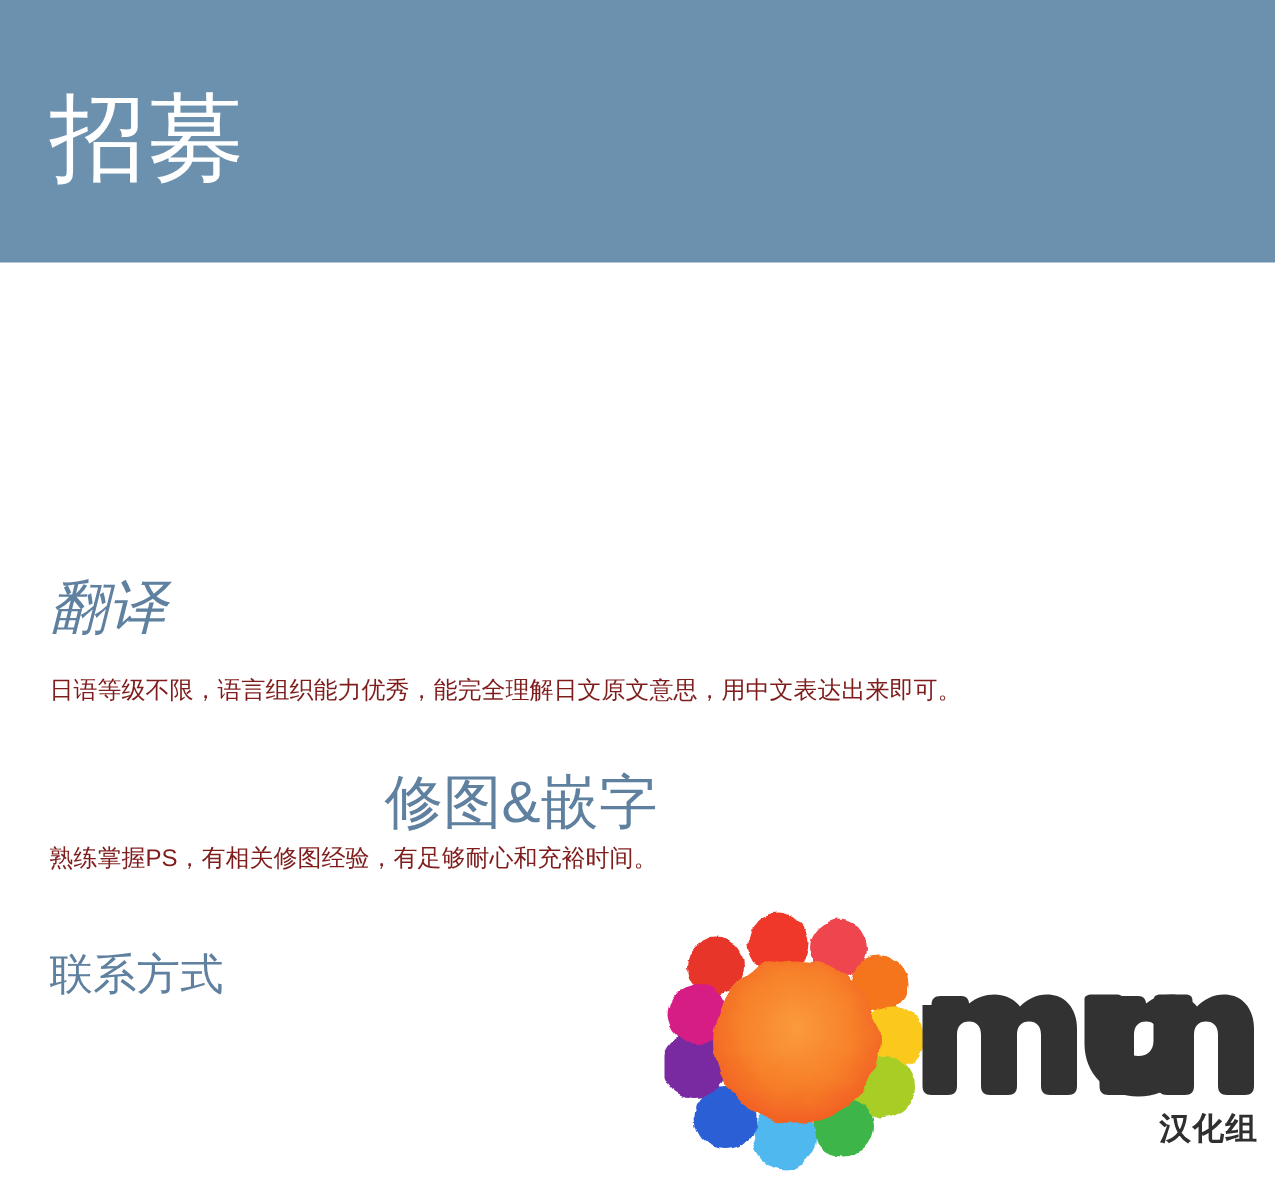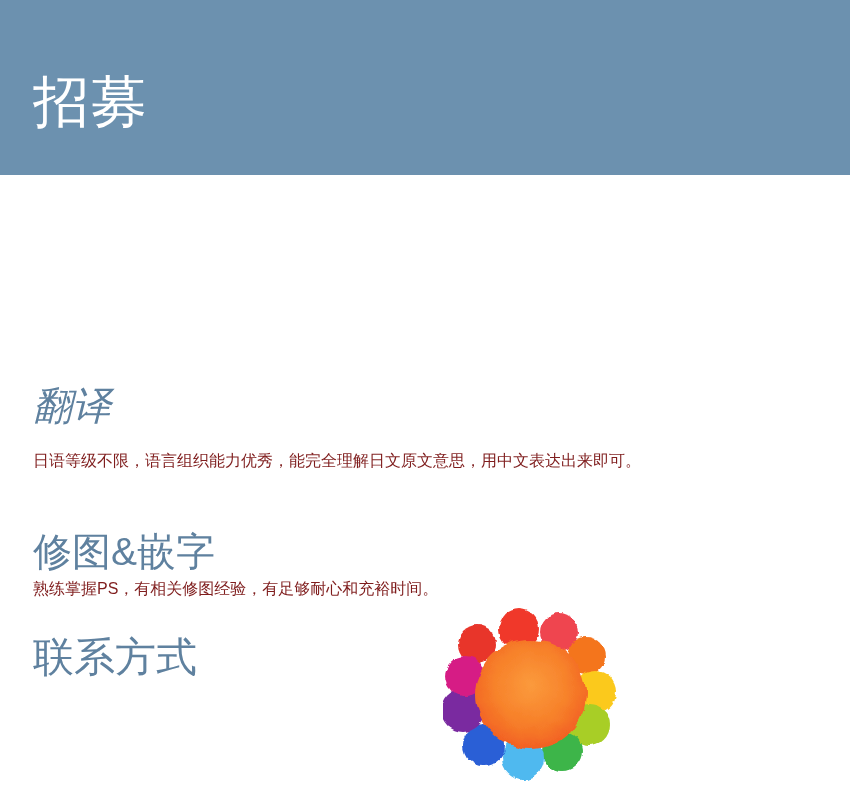--- a/index.html
+++ b/index.html
@@ -18,54 +18,54 @@
   
   .header-band {
     width: 850px;
     height: 175px;
     background: #6c91af;
     position: relative;
   }
   .header-title {
     position: absolute;
     left: 33px;
-    top: 54px;
-    font-size: 56px;
+    top: 44px;
+    font-size: 64px;
     line-height: 96px;
     color: #ffffff;
     font-weight: 300;
     letter-spacing: 2px;
     white-space: nowrap;
     text-align: center;
   }
 
   
   .content {
     position: relative;
     padding: 0 0 0 33px;
   }
 
   .section {
     position: absolute;
     left: 33px;
   }
   .section-translate { top: 208px; }
-  .section-retouch   { top: 354px; }
+  .section-retouch   { top: 338px; text-align: right; }
   .section-contact   { top: 458px; }
 
   .section-heading {
     color: #5f819f;
     font-weight: 400;
     line-height: 1.18;
     white-space: nowrap;
     margin: 0;
   }
   .section-translate .section-heading { font-size: 39px; font-style: italic; }
   .section-retouch   .section-heading { font-size: 39px; }
-  .section-contact   .section-heading { font-size: 41px; }
+  .section-contact   .section-heading { font-size: 29px; }
 
   .section-body {
     color: #7f1d1d;
     font-size: 16px;
     line-height: 25px;
     white-space: nowrap;
     margin: 0;
   }
   .section-translate .section-body { margin-top: 19px; }
   .section-retouch   .section-body { margin-top: 1px; }
@@ -173,14 +173,42 @@
         <circle cx="146" cy="119" r="21" fill="#a8ce28"></circle>
         <circle cx="119" cy="145" r="20" fill="#3cb54a"></circle>
         <circle cx="80" cy="152" r="21" fill="#4fb9ef"></circle>
         <circle cx="41" cy="139" r="21" fill="#2c5fd6"></circle>
         <circle cx="20" cy="104" r="22" fill="#7a2ba0"></circle>
         <circle cx="22" cy="70" r="20" fill="#d61f85"></circle>
       </g>
     <circle id="wheel-center" cx="88" cy="88" r="55" fill="url(#centerGrad)" filter="url(#roughBig)"></circle>
   </svg>
 
+  <div class="wordmark">
+    <svg class="wordmark-text" viewBox="0 0 225 78">
+      <g fill="#323232">
+
+        <path d="M4 16 C4 12 6 10 10 10 L24 10 C27 10 29 12 29 15 C34 11 40 9 46 9
+                 C53 9 59 12 63 17 C68 12 74 9 81 9 C93 9 101 18 101 32 L101 70
+                 C101 74 99 76 95 76 L83 76 C79 76 77 74 77 70 L77 36
+                 C77 30 74 27 69 27 C64 27 61 30 61 36 L61 70 C61 74 59 76 55 76
+                 L43 76 C39 76 37 74 37 70 L37 36 C37 30 34 27 29 27
+                 C24 27 21 30 21 36 L21 70 C21 74 19 76 15 76 L4 76
+                 C0 76 -2 74 -2 70 L-2 16 Z" transform="translate(6,0)"></path>
+
+        <path d="M112 12 C112 10 114 9 117 9 L133 9 C136 9 138 10 138 13 L138 40
+                 C138 46 142 50 148 50 C154 50 158 46 158 40 L158 13
+                 C158 10 160 9 163 9 L179 9 C182 9 184 10 184 13 L184 42
+                 C184 62 169 77 148 77 C127 77 112 62 112 42 Z"></path>
+
+        <path d="M4 16 C4 12 6 10 10 10 L24 10 C27 10 29 12 29 15 C34 11 40 9 46 9
+                 C53 9 59 12 63 17 C68 12 74 9 81 9 C93 9 101 18 101 32 L101 70
+                 C101 74 99 76 95 76 L83 76 C79 76 77 74 77 70 L77 36
+                 C77 30 74 27 69 27 C64 27 61 30 61 36 L61 70 C61 74 59 76 55 76
+                 L43 76 C39 76 37 74 37 70 L37 36 C37 30 34 27 29 27
+                 C24 27 21 30 21 36 L21 70 C21 74 19 76 15 76 L4 76
+                 C0 76 -2 74 -2 70 L-2 16 Z" transform="translate(124,0)"></path>
+      </g>
+    </svg>
+    <div class="wordmark-sub">汉化组</div>
+  </div>
 
 </div>
 
 </body></html>

